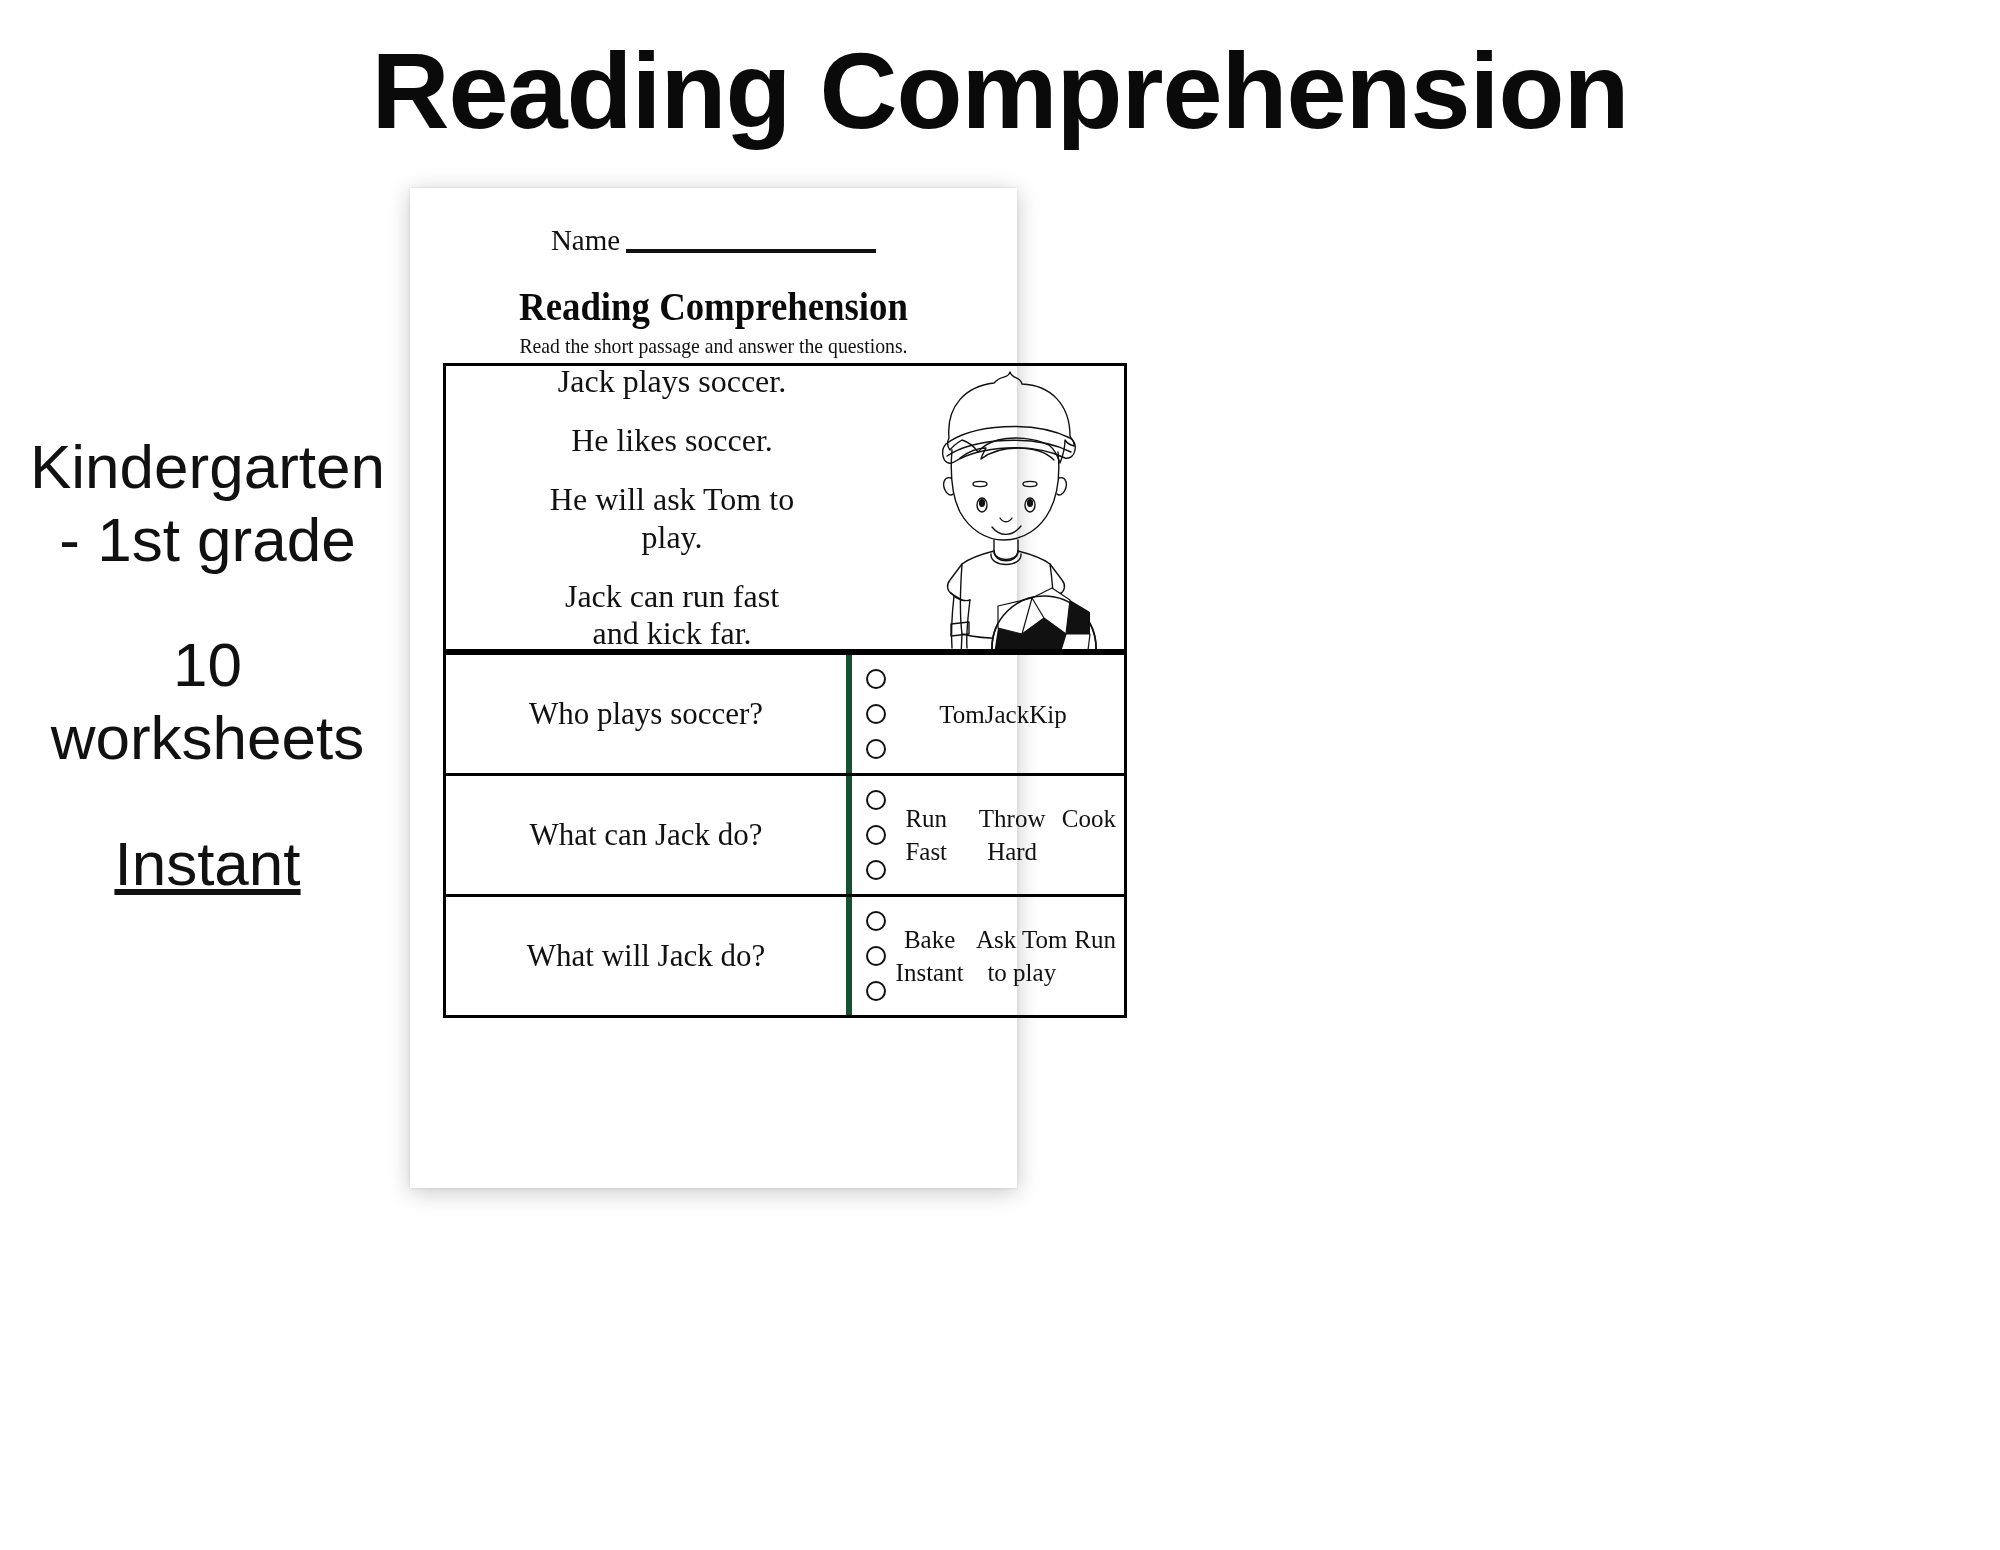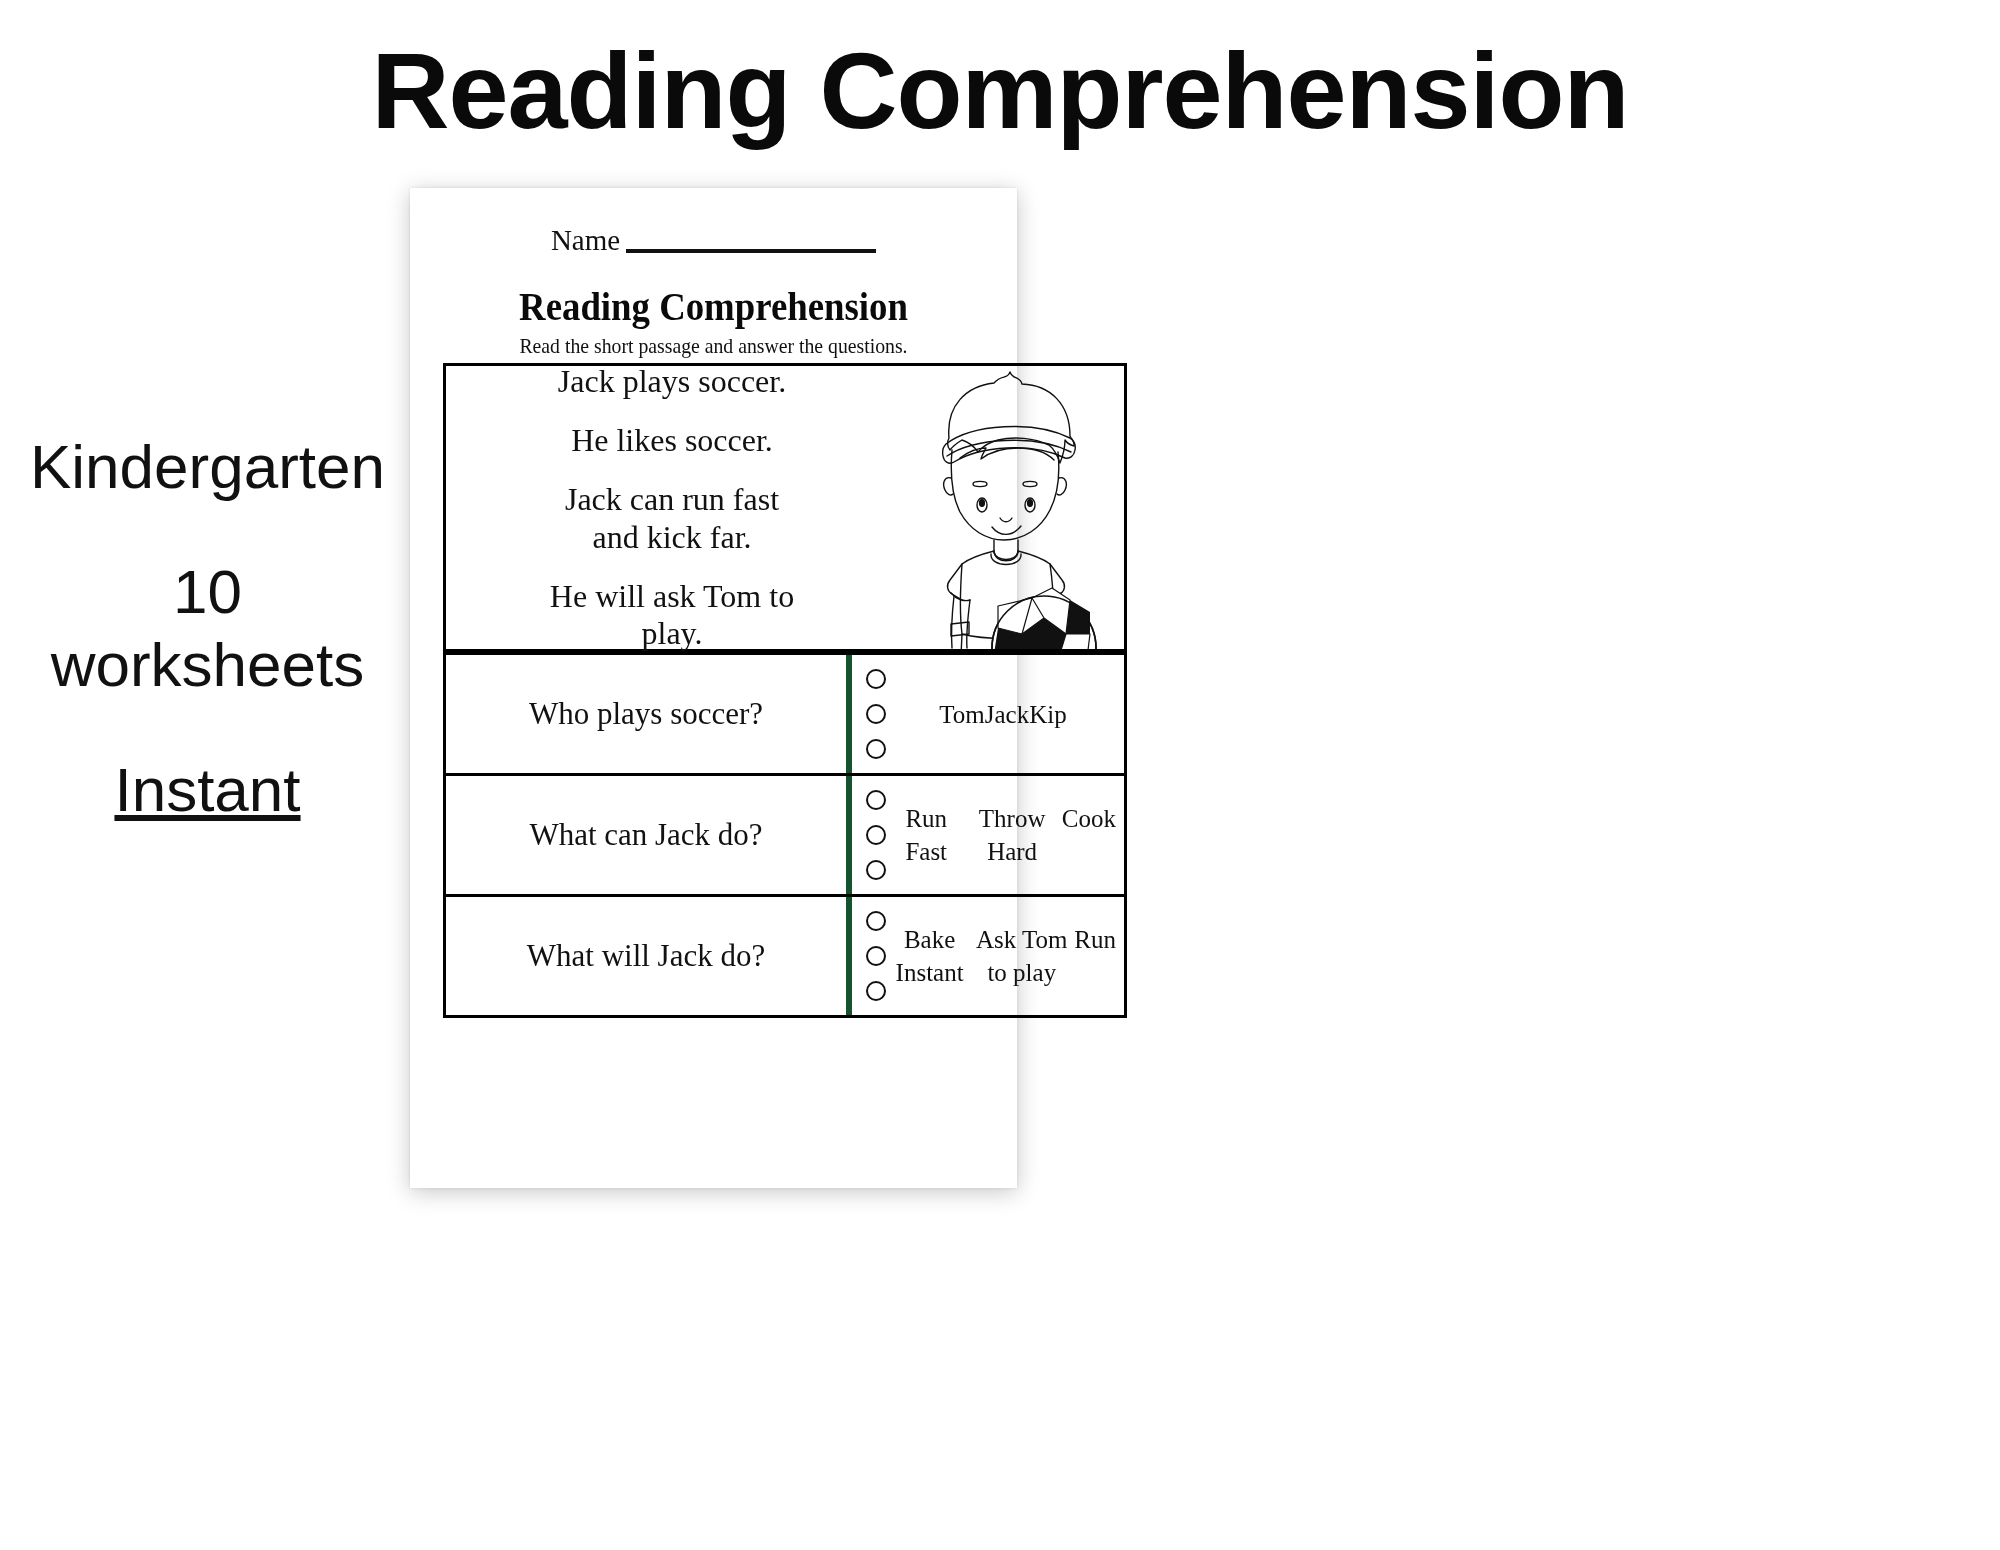--- a/index.html
+++ b/index.html
@@ -179,20 +179,21 @@
   }
 </style>
 </head>
 <body>
 
 <div id="promo-title">Reading Comprehension</div>
 
 <div id="promo-column">
   <div class="promo-block">
     <span class="promo-line">Kindergarten</span>
+    <span class="promo-line">- 1st grade</span>
   </div>
   <div class="promo-block">
     <span class="promo-line">10</span>
     <span class="promo-line">worksheets</span>
   </div>
   <div class="promo-block">
     <span class="promo-line">Instant</span>
   </div>
 </div>
 
@@ -206,26 +207,26 @@
   <div class="ws-title">Reading Comprehension</div>
   <div class="ws-subtitle">Read the short passage and answer the questions.</div>
 
   <div id="ws-table">
 
     <div id="passage-row">
       <div id="passage-text">
         <div class="p-line">Jack plays soccer.</div>
         <div class="p-line">He likes soccer.</div>
         <div class="p-line">
+          <span>He will ask Tom to</span><br>
+          <span>play.</span>
+        </div>
+        <div class="p-line">
           <span>Jack can run fast</span><br>
           <span>and kick far.</span>
-        </div>
-        <div class="p-line">
-          <span>He will ask Tom to</span><br>
-          <span>play.</span>
         </div>
       </div>
 
       <div id="illustration-cell">
         <svg viewBox="0 0 230 283" xmlns="http://www.w3.org/2000/svg" fill="none" stroke="#111" stroke-width="1.4" stroke-linecap="round" stroke-linejoin="round">
 
           <path d="M55 72 C52 40 72 20 100 17 C108 8 113 14 116 6 C119 14 126 10 128 18
                    C156 19 176 38 176 70 C178 74 181 76 180 80 C176 79 173 77 171 74
                    C171 84 168 92 166 97 C163 88 160 83 155 79
                    C140 72 120 70 104 74 C96 76 89 80 84 86

